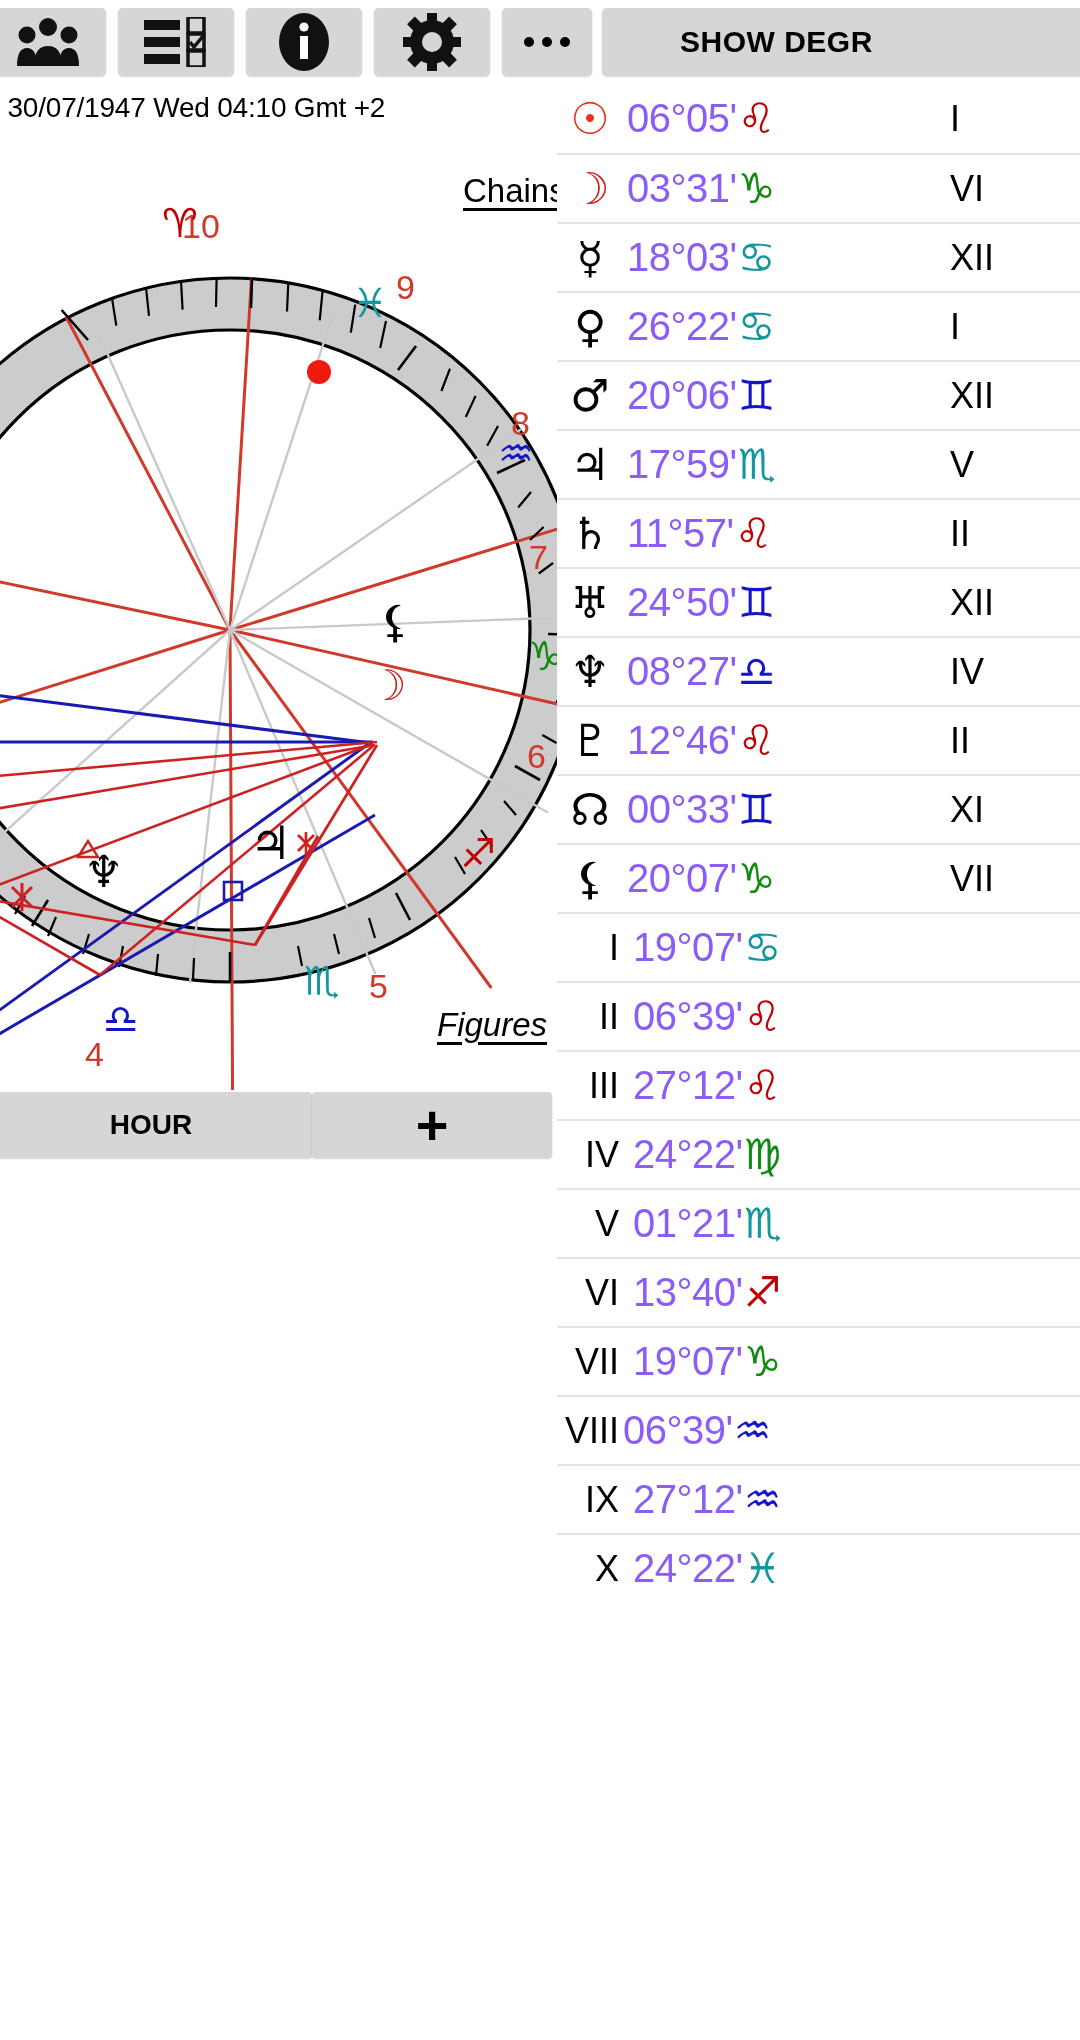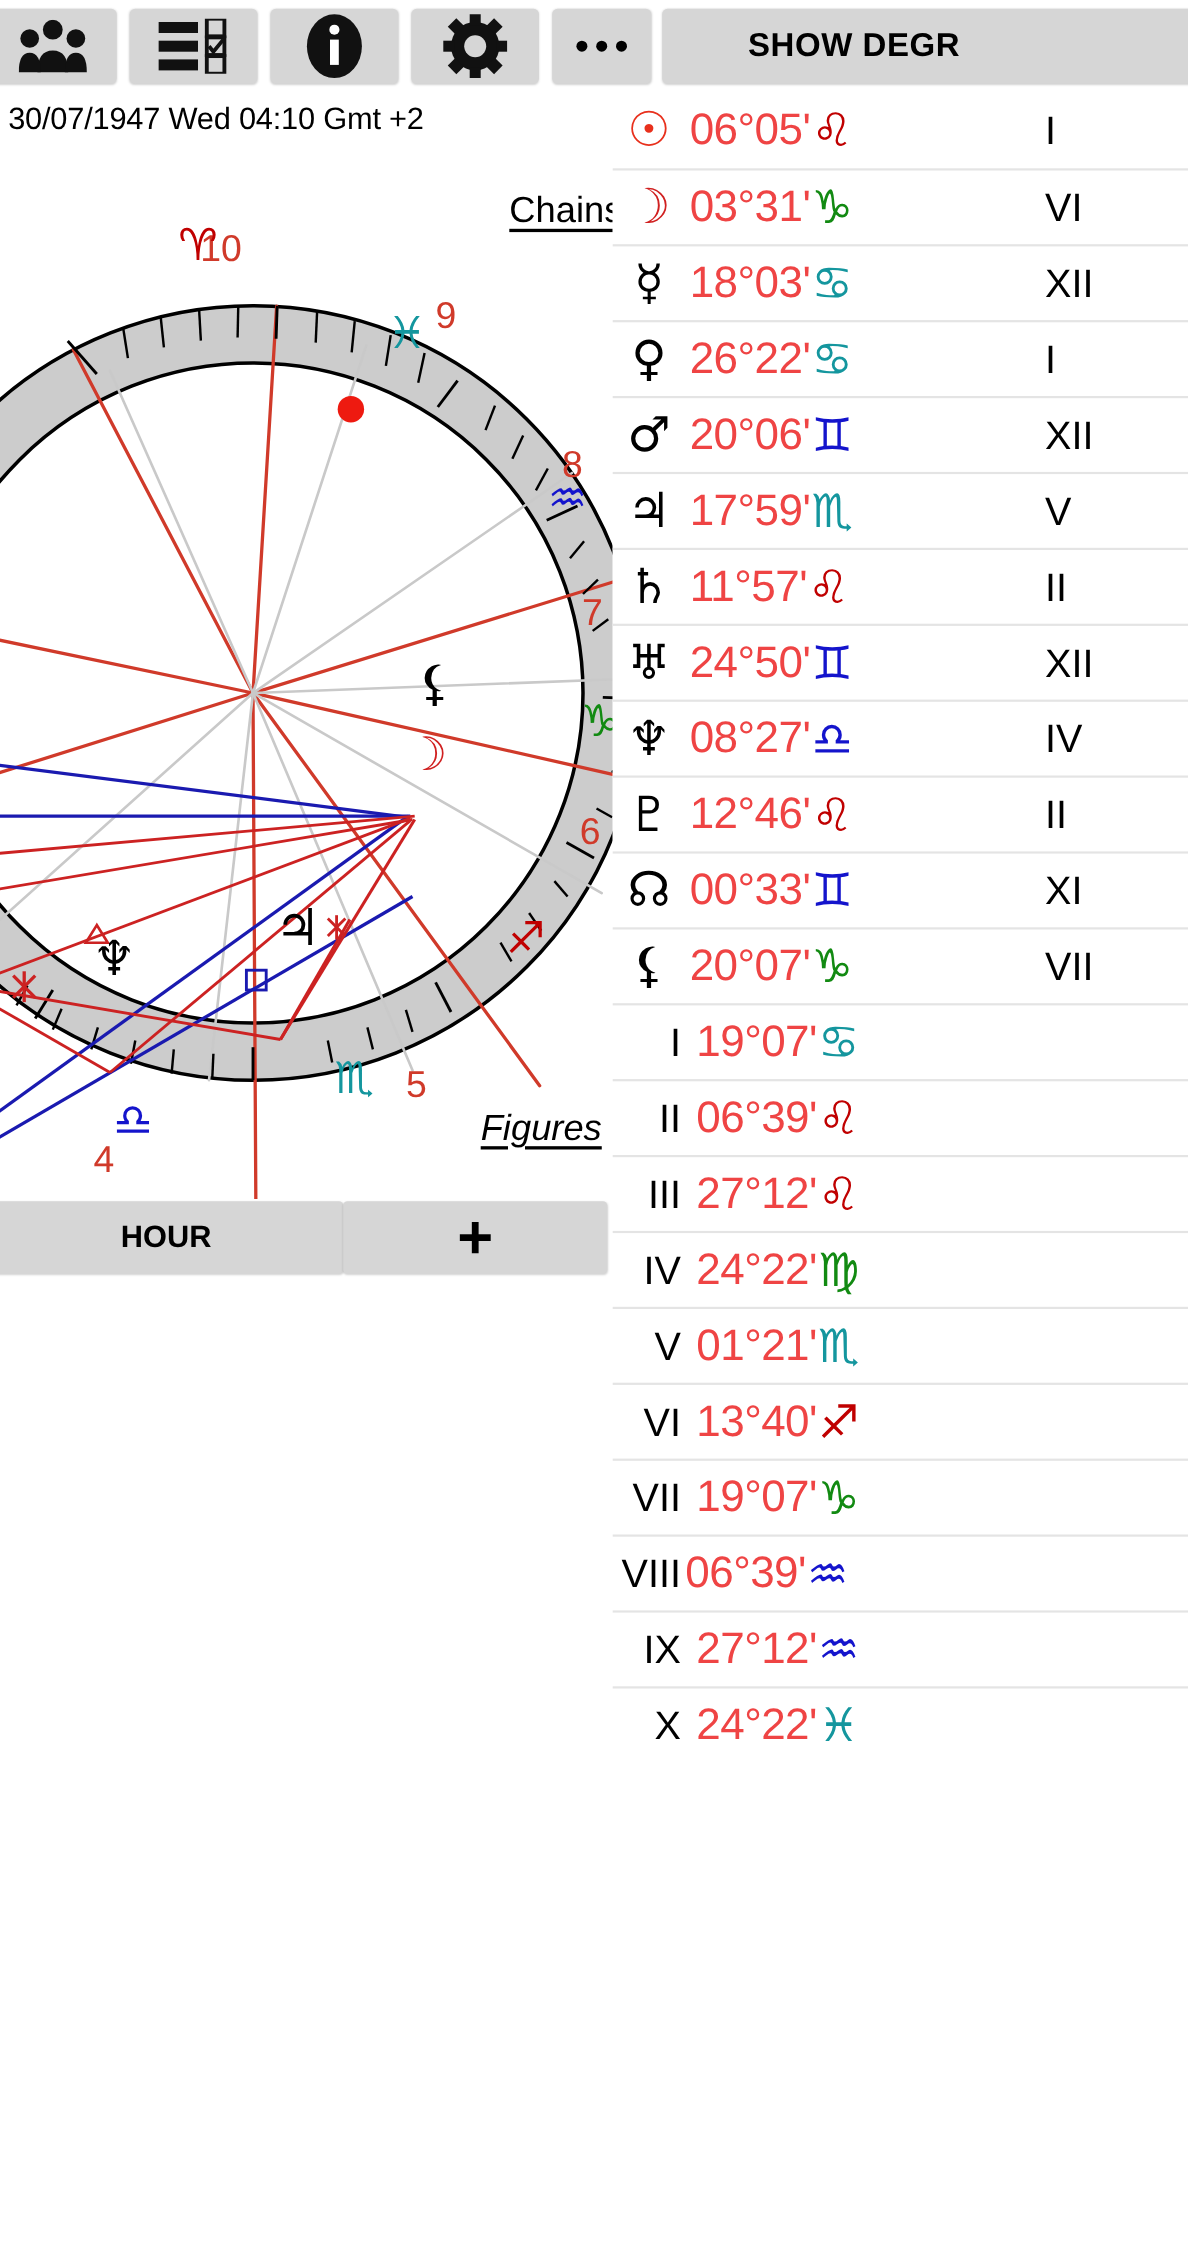--- a/index.html
+++ b/index.html
@@ -137,21 +137,21 @@
     width: 66px;
     text-align: right;
     font-size: 36px;
     color: #000;
     flex: 0 0 66px;
     padding-right: 4px;
     box-sizing: border-box;
   }
   .drow .deg {
     font-size: 40px;
-    color: #ef4444;
+    color: #8b5cf6;
     letter-spacing: -0.5px;
     white-space: nowrap;
     padding-left: 4px;
     text-align: center;
   }
   .drow .sign {
     font-size: 42px;
     line-height: 1;
     font-family: "DejaVu Sans", sans-serif;
     padding-left: 1px;

